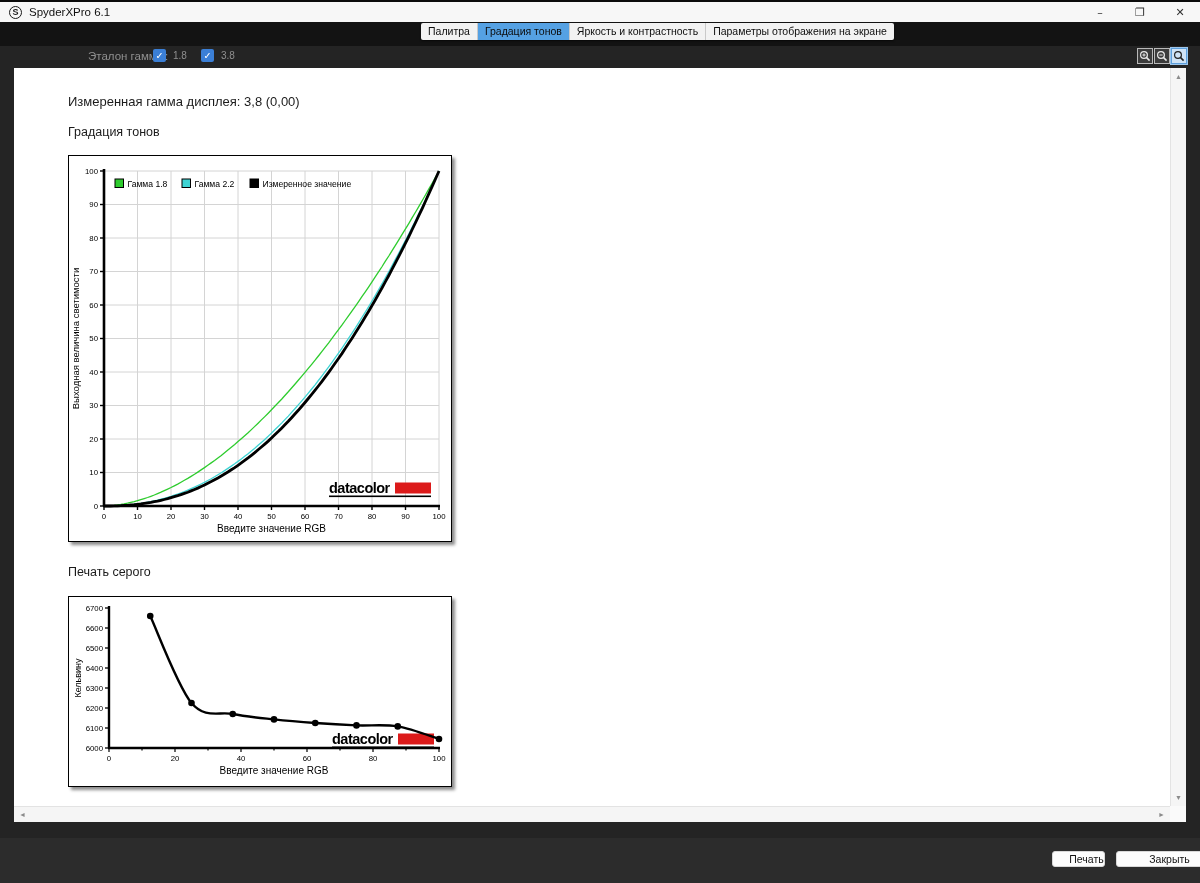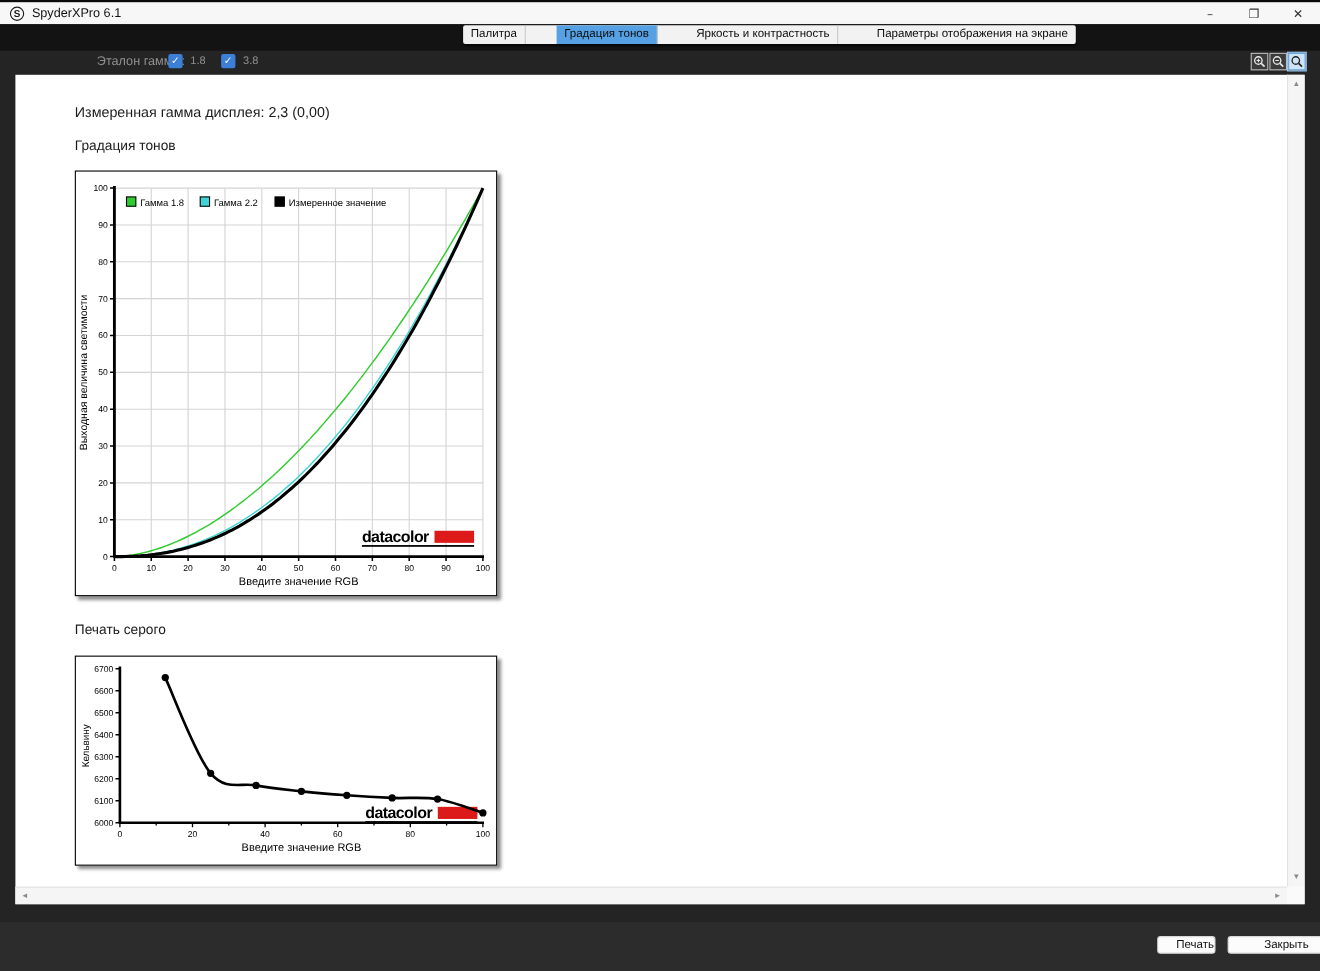--- a/index.html
+++ b/index.html
@@ -29,21 +29,20 @@
     width:40px; height:100%; display:flex; align-items:center; justify-content:center;
     font-size:11px; color:#333; font-family:"DejaVu Sans", sans-serif;
   }
 
   
   .dark-strip { position:absolute; top:22px; left:0; width:1200px; height:24px; background:#131313; }
   .tabstrip {
     position:absolute; top:23px; left:421px; height:17px;
     background:#f2f2f2; display:flex; border-radius:2px; overflow:hidden;
     box-shadow:0 1px 2px rgba(0,0,0,0.6);
-    gap:28px;
   }
   .tab {
     font-size:10.5px; line-height:17px; padding:0 7px; color:#0d0d0d;
     border-right:1px solid #c9c9c9; white-space:nowrap; cursor:default;
   }
   .tab:last-child { border-right:none;text-align:center; }
   .tab.selected { background:#55a1e3; }
 
   
   .toolbar-label { position:absolute; top:50px; left:88px; font-size:11.5px; color:#8f8f8f; }
@@ -148,21 +147,21 @@
   </div>
   <div class="zoombtn selected">
     <svg width="12" height="12">
       <circle cx="5" cy="5" r="3.4" fill="none" stroke="#222" stroke-width="1.2"></circle>
       <line x1="7.6" y1="7.6" x2="10.6" y2="10.6" stroke="#222" stroke-width="1.5"></line>
     </svg>
   </div>
 </div>
 
 <div class="panel">
-  <div class="h-measured">Измеренная гамма дисплея: 2,3 (0,00)</div>
+  <div class="h-measured">Измеренная гамма дисплея: 3,8 (0,00)</div>
   <div class="h-section1">Градация тонов</div>
   <div class="chartbox chart1" id="chart1"><svg width="382" height="385">
         <line x1="35" y1="15" x2="35" y2="350" stroke="#d4d4d4" stroke-width="1"></line>
         <line x1="68.5" y1="15" x2="68.5" y2="350" stroke="#d4d4d4" stroke-width="1"></line>
         <line x1="102" y1="15" x2="102" y2="350" stroke="#d4d4d4" stroke-width="1"></line>
         <line x1="135.5" y1="15" x2="135.5" y2="350" stroke="#d4d4d4" stroke-width="1"></line>
         <line x1="169" y1="15" x2="169" y2="350" stroke="#d4d4d4" stroke-width="1"></line>
         <line x1="202.5" y1="15" x2="202.5" y2="350" stroke="#d4d4d4" stroke-width="1"></line>
         <line x1="236" y1="15" x2="236" y2="350" stroke="#d4d4d4" stroke-width="1"></line>
         <line x1="269.5" y1="15" x2="269.5" y2="350" stroke="#d4d4d4" stroke-width="1"></line>

